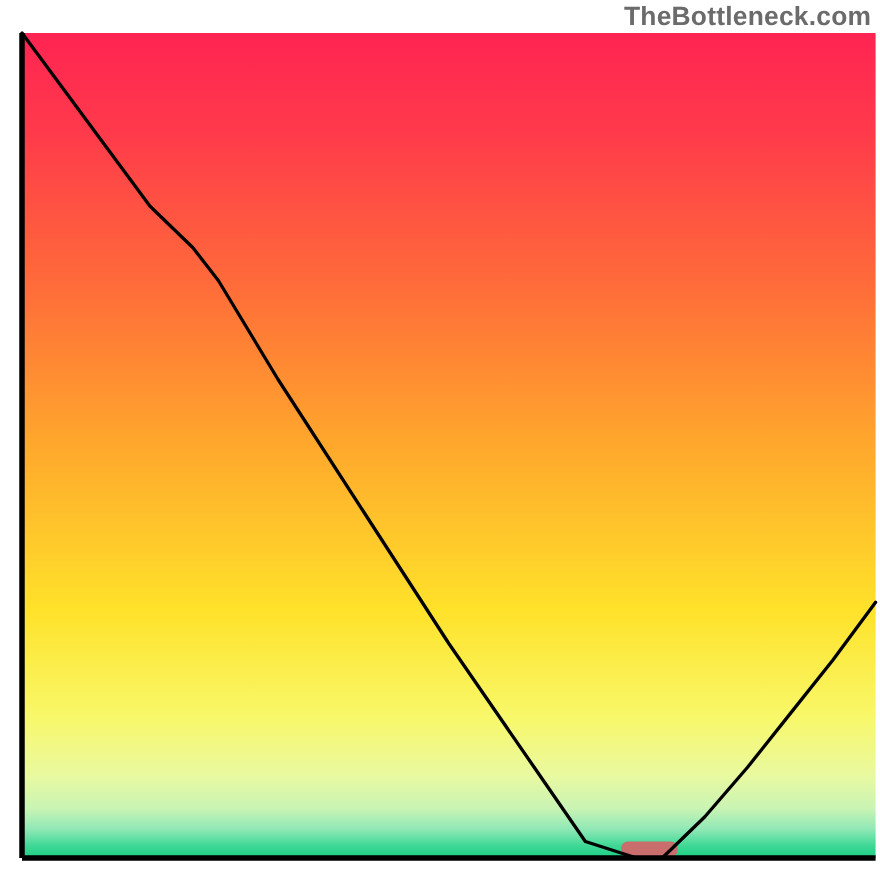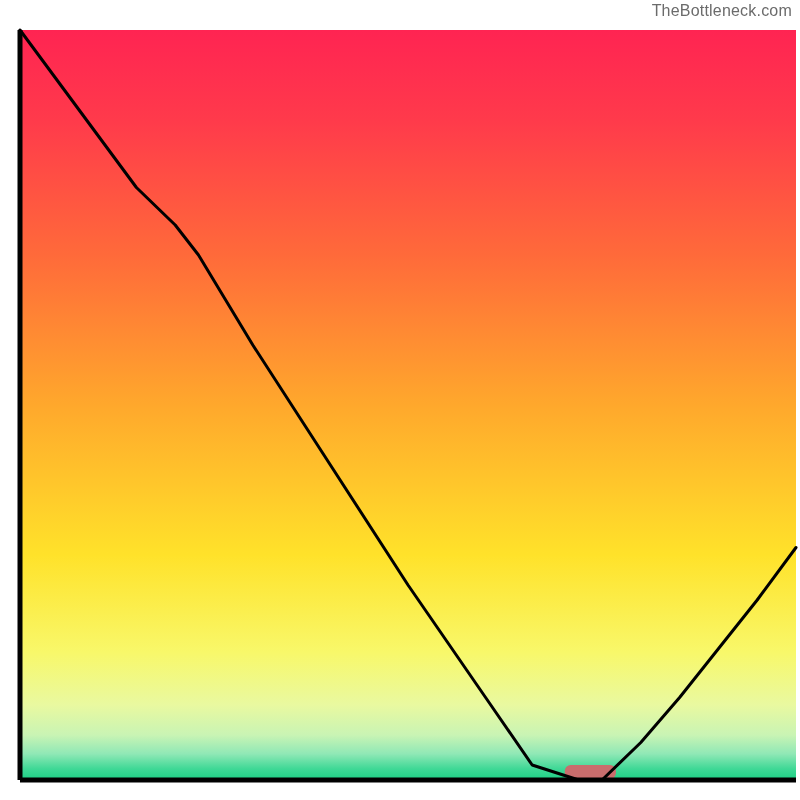--- a/index.html
+++ b/index.html
@@ -12,22 +12,22 @@
   }
   .wrap {
     position: relative;
     width: 800px;
     height: 800px;
   }
   .watermark {
     position: absolute;
     top: 2px;
     right: 8px;
-    font-size: 16px;
-    font-weight: 400;
+    font-size: 24px;
+    font-weight: 700;
     color: #6b6b6b;
     letter-spacing: 0.2px;
     z-index: 50;
   }
   svg {
     position: absolute;
     left: 0;
     top: 0;
     display: block;
   }

